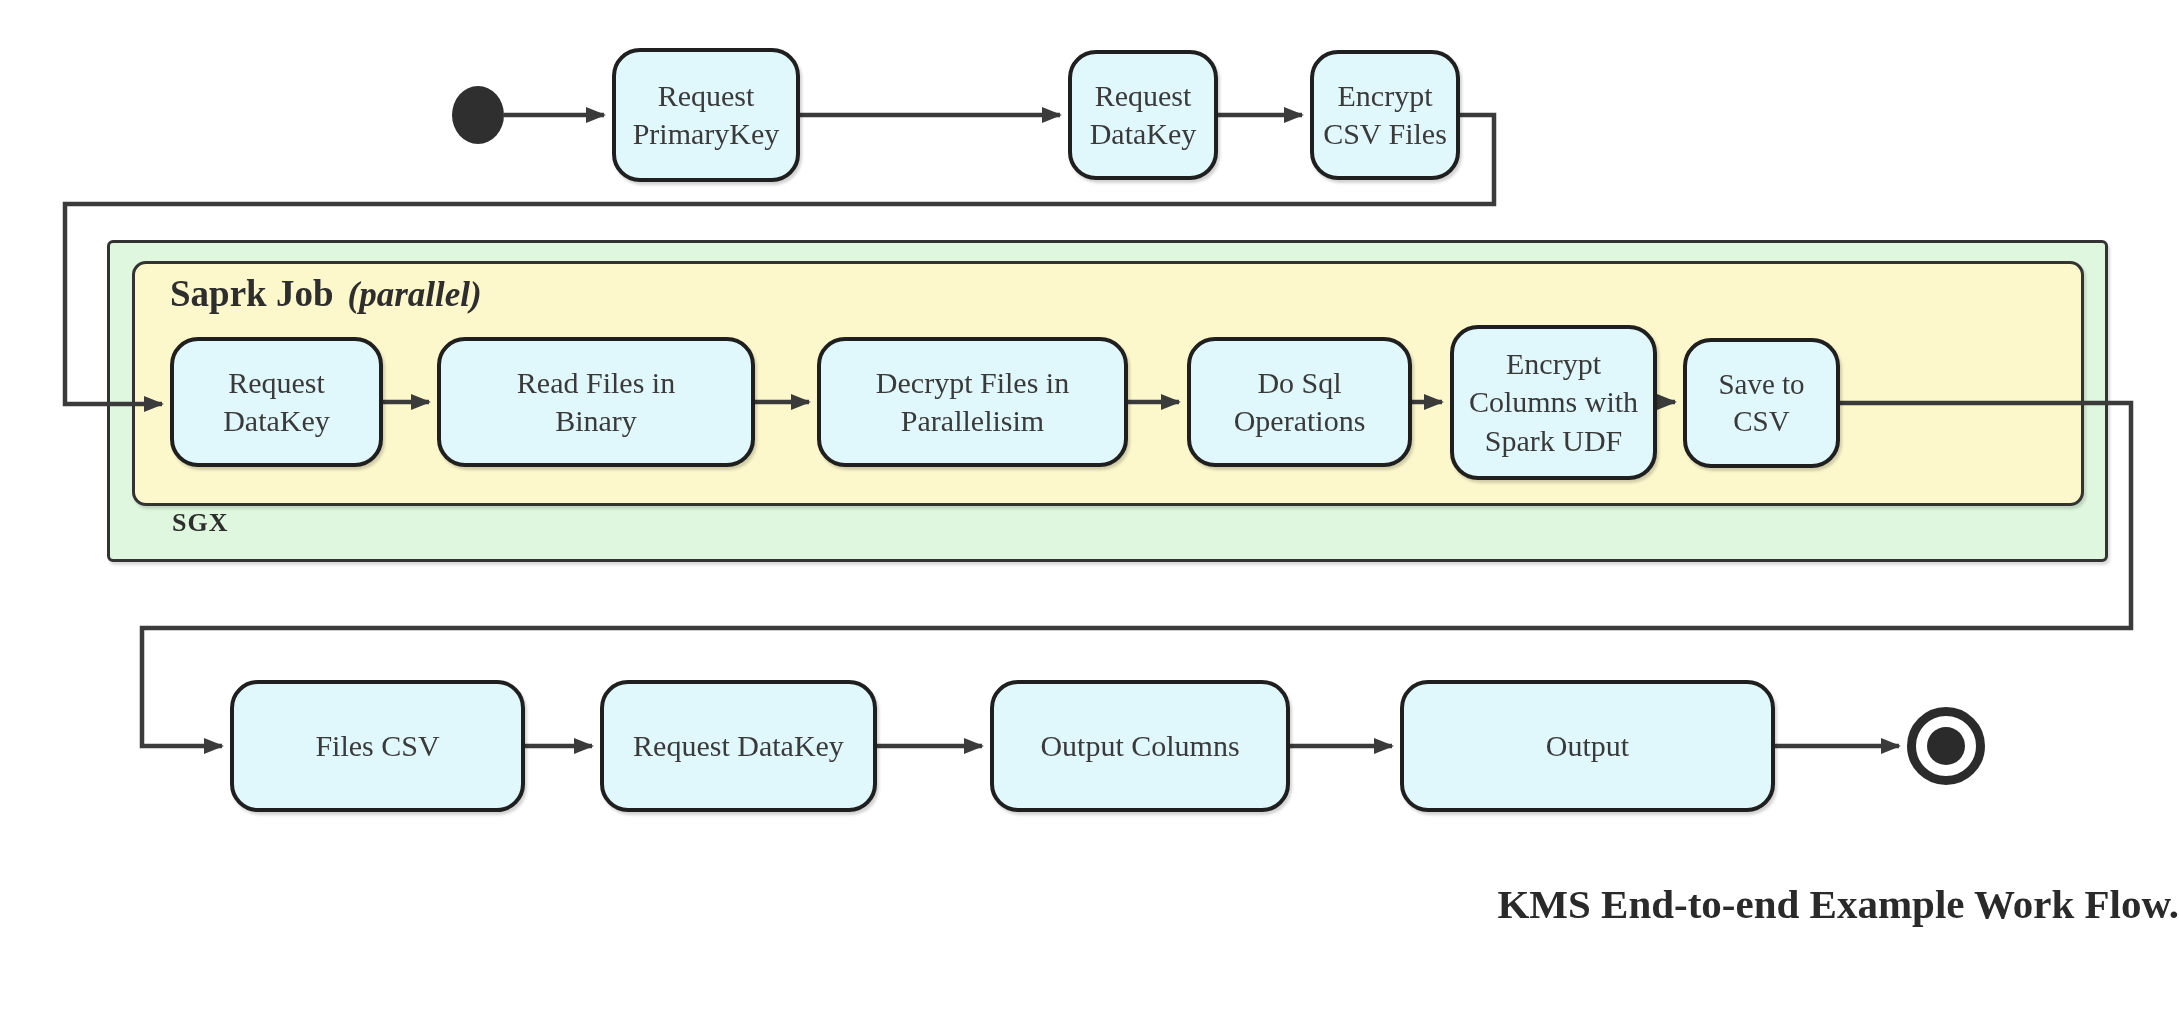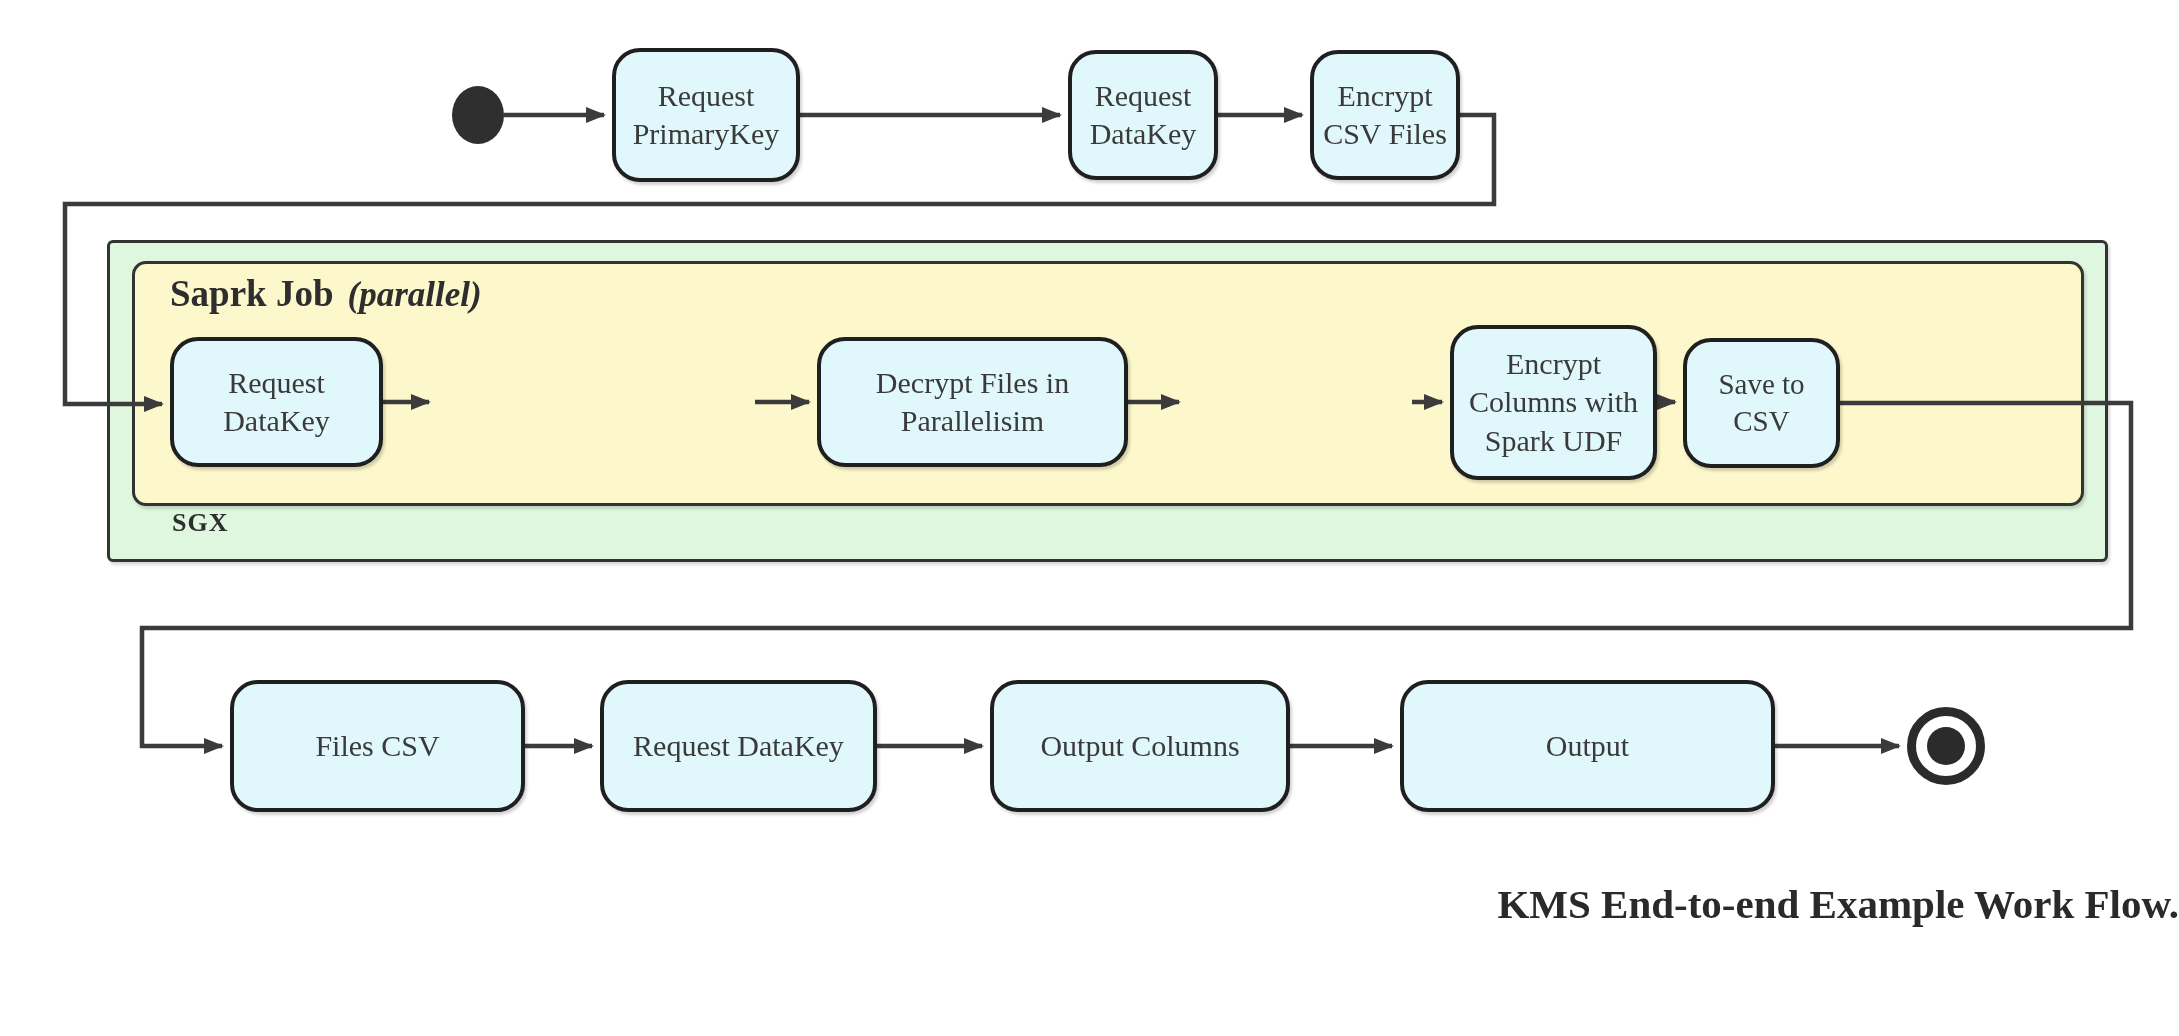--- a/index.html
+++ b/index.html
@@ -83,22 +83,26 @@
 
   <div class="node" style="left:612px;top:48px;width:188px;height:134px">Request
 PrimaryKey</div>
   <div class="node" style="left:1068px;top:50px;width:150px;height:130px">Request
 DataKey</div>
   <div class="node" style="left:1310px;top:50px;width:150px;height:130px">Encrypt
 CSV Files</div>
 
   <div class="node" style="left:170px;top:337px;width:213px;height:130px">Request
 DataKey</div>
+  <div class="node" style="left:437px;top:337px;width:318px;height:130px">Read Files in
+Binary</div>
   <div class="node" style="left:817px;top:337px;width:311px;height:130px">Decrypt Files in
 Parallelisim</div>
+  <div class="node" style="left:1187px;top:337px;width:225px;height:130px">Do Sql
+Operations</div>
   <div class="node" style="left:1450px;top:325px;width:207px;height:155px">Encrypt
 Columns with
 Spark UDF</div>
   <div class="node" style="left:1683px;top:338px;width:157px;height:130px;font-size:29px">Save to CSV</div>
 
   <div class="node" style="left:230px;top:680px;width:295px;height:132px">Files CSV</div>
   <div class="node" style="left:600px;top:680px;width:277px;height:132px">Request DataKey</div>
   <div class="node" style="left:990px;top:680px;width:300px;height:132px">Output Columns</div>
   <div class="node" style="left:1400px;top:680px;width:375px;height:132px">Output</div>
 

